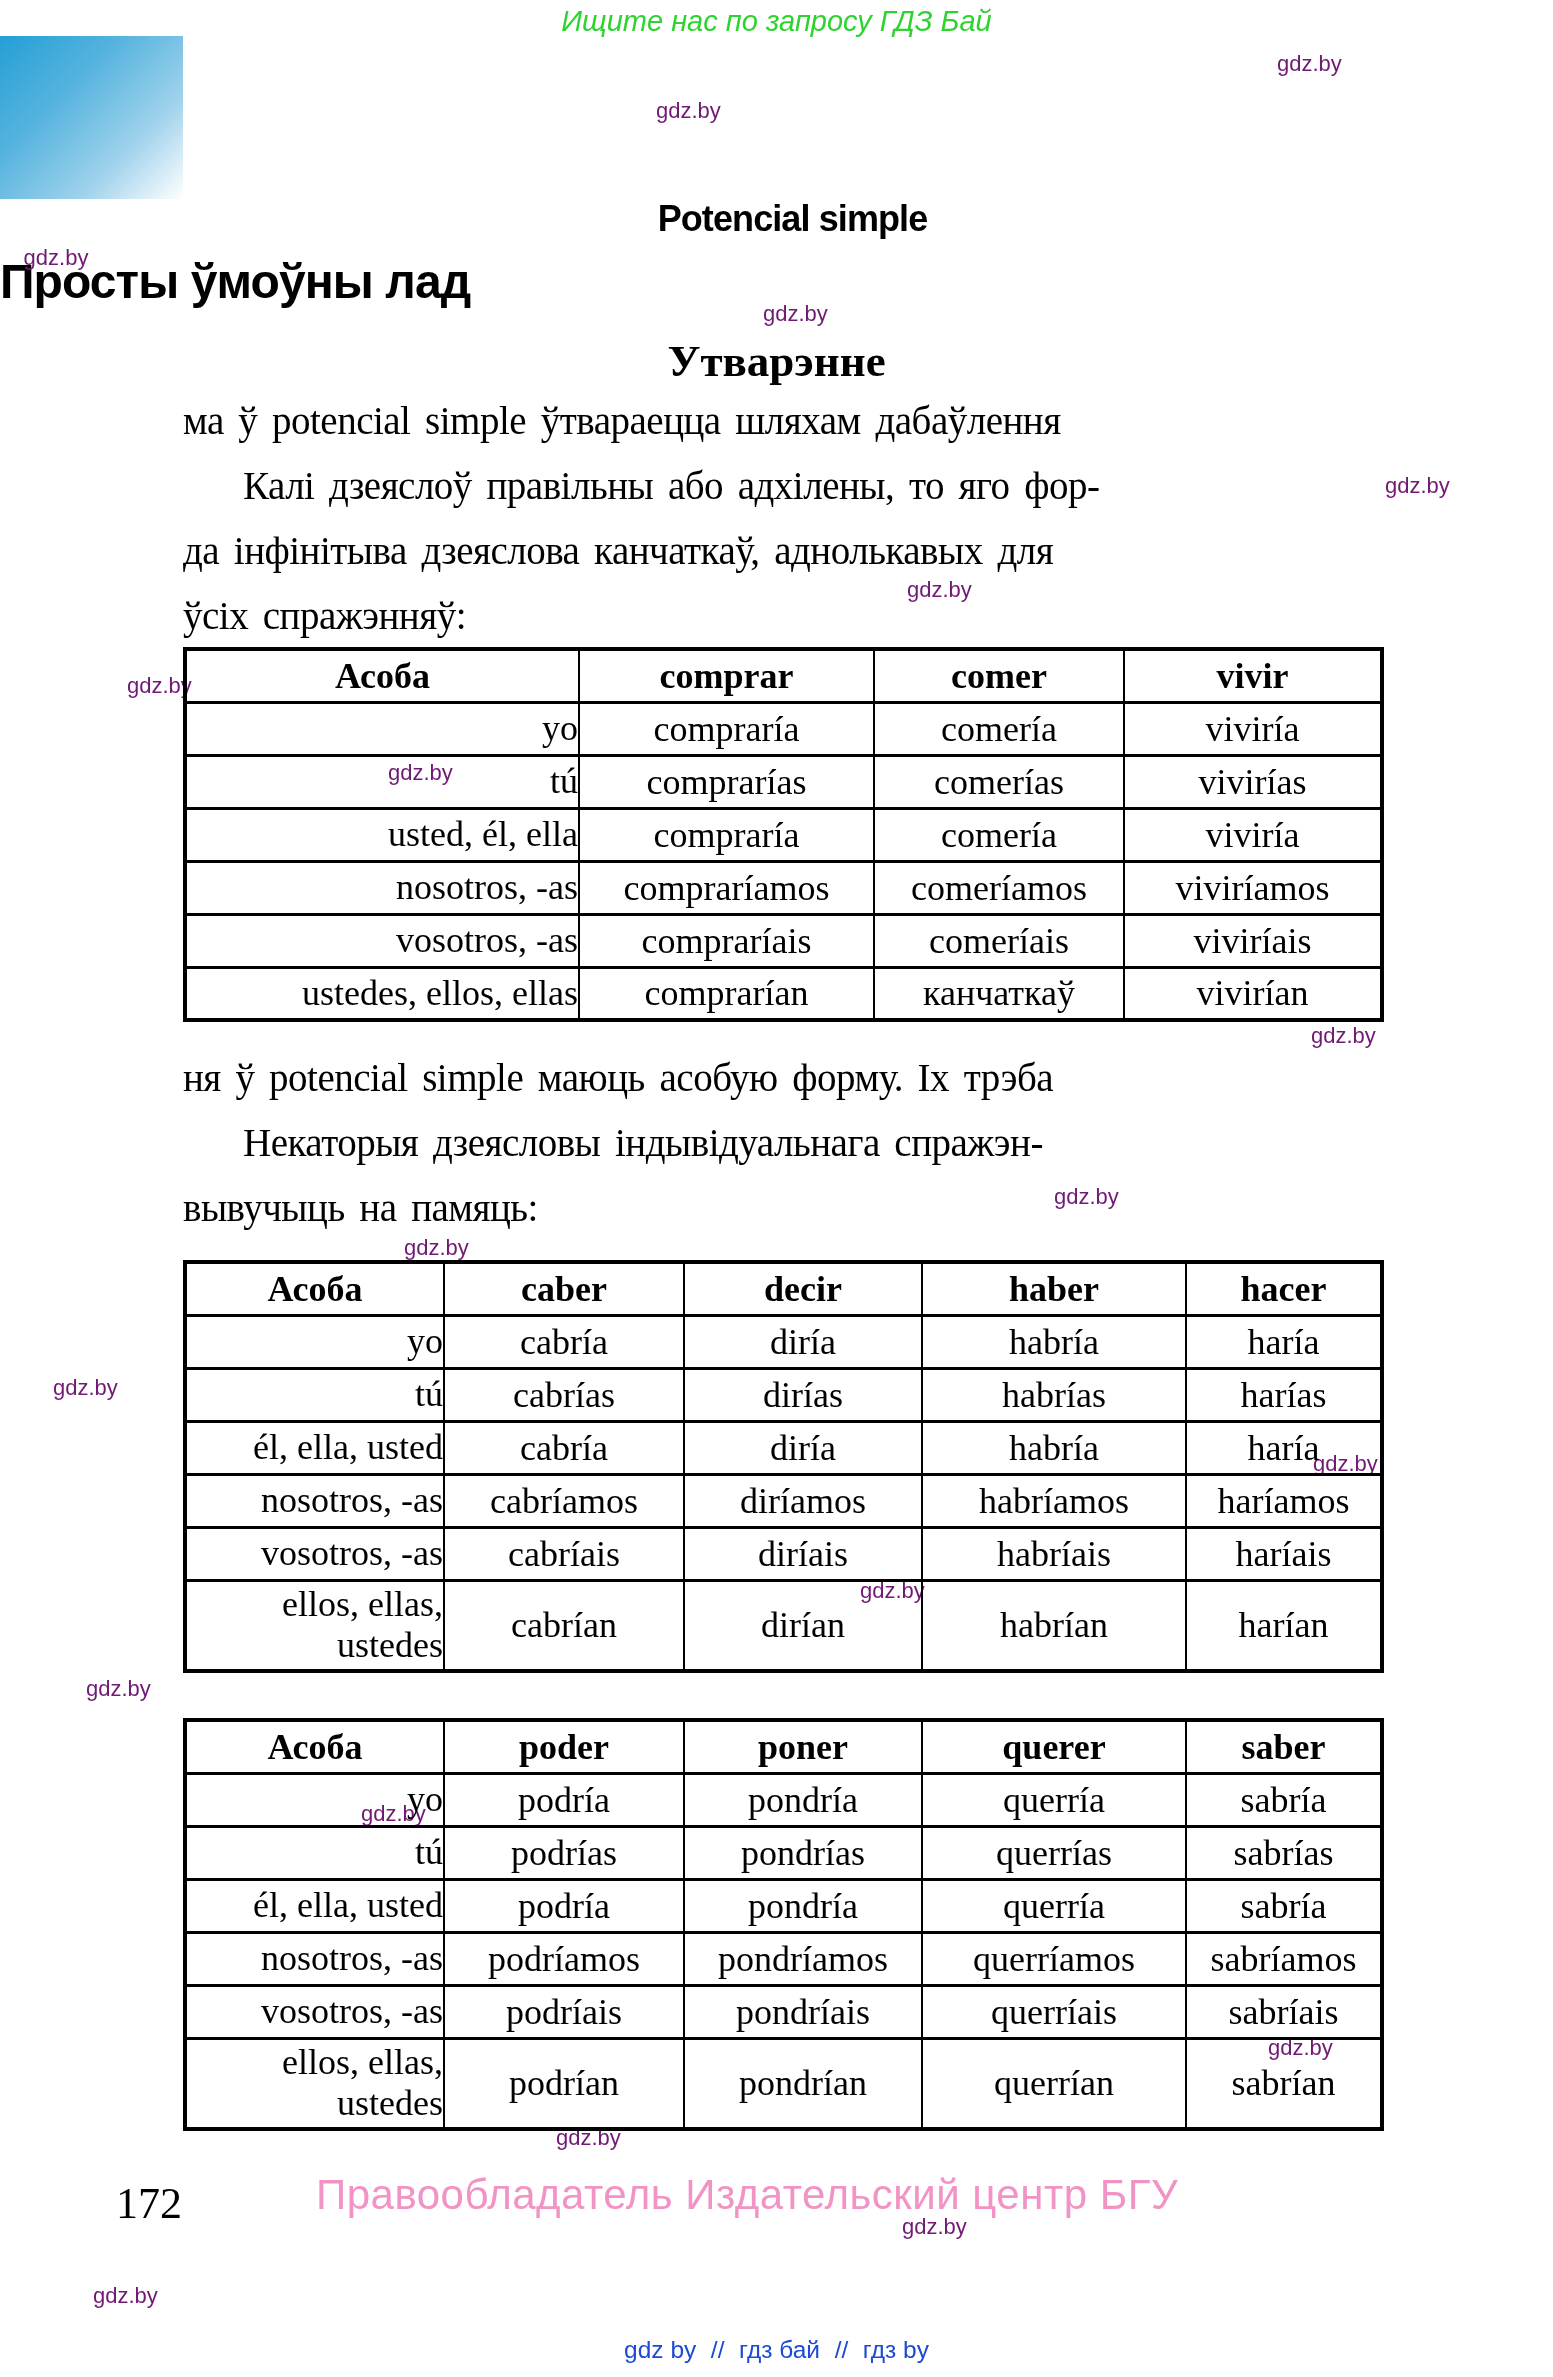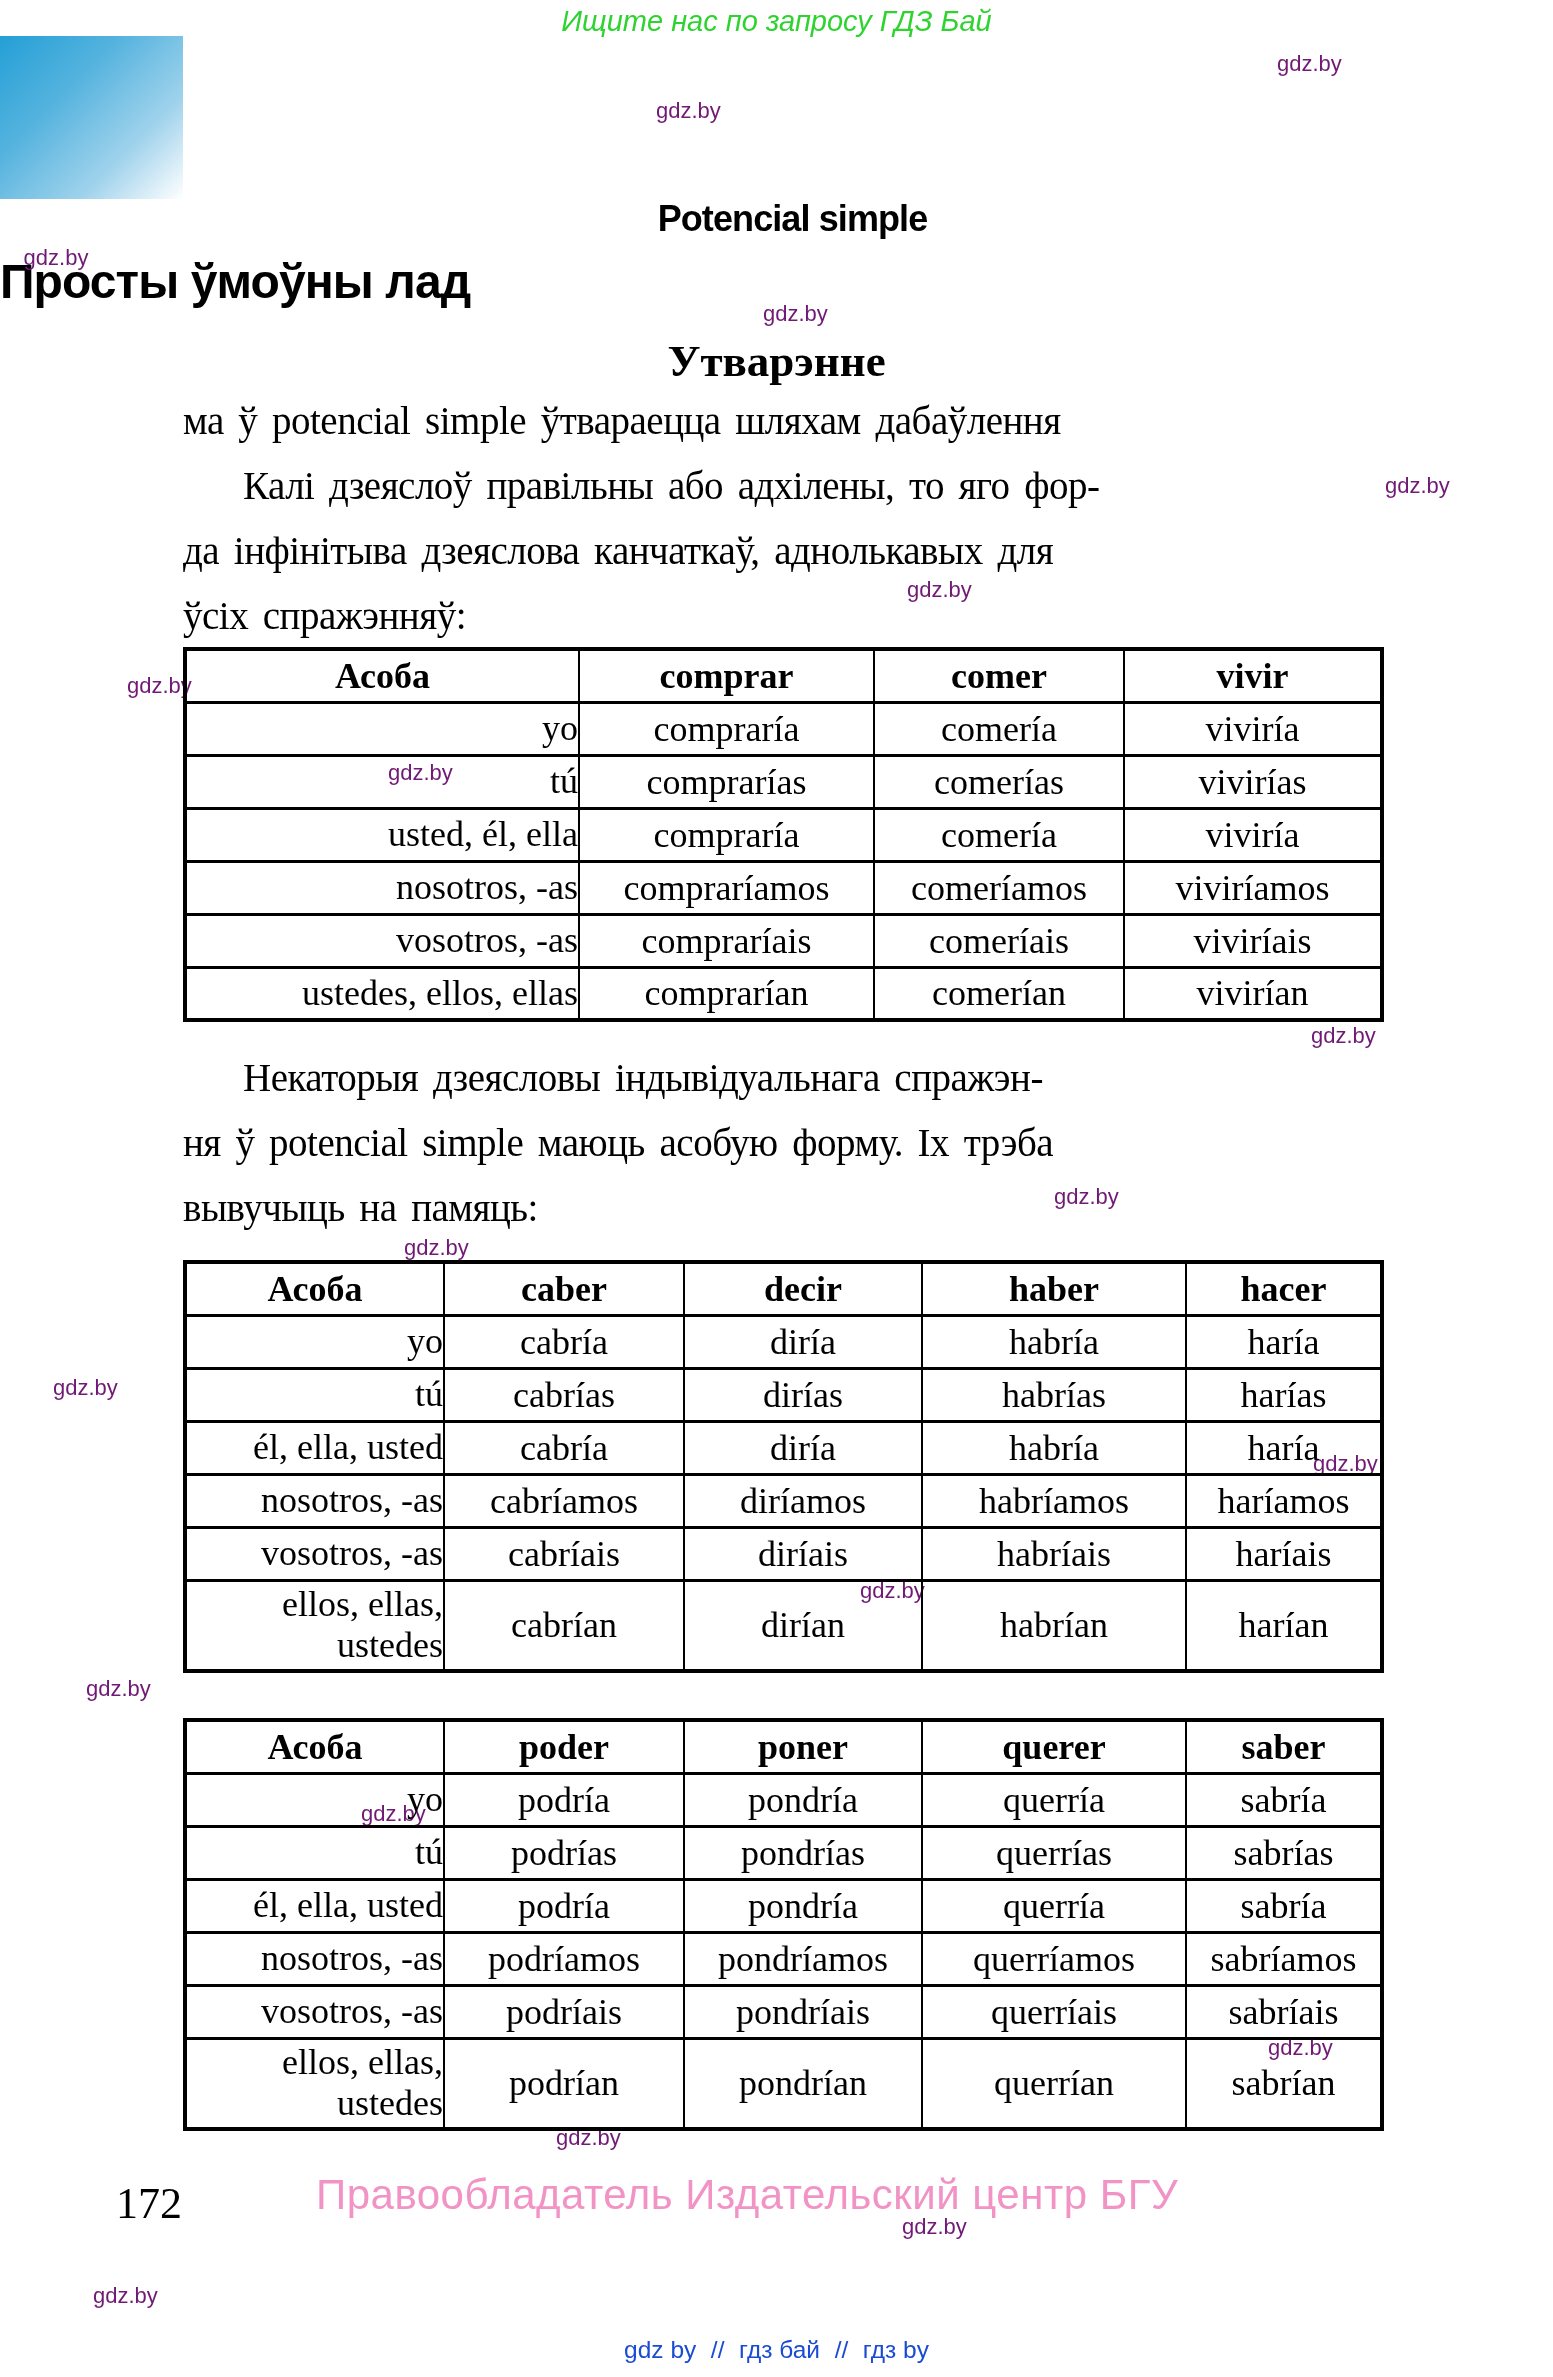--- a/index.html
+++ b/index.html
@@ -153,29 +153,29 @@
         </tr>
         <tr>
           <td>vosotros, -as</td>
           <td>compraríais</td>
           <td>comeríais</td>
           <td>viviríais</td>
         </tr>
         <tr>
           <td>ustedes, ellos, ellas</td>
           <td>comprarían</td>
-          <td>comerían</td>
+          <td>канчаткаў</td>
           <td>vivirían</td>
         </tr>
       </tbody>
   </table>
 
   <div class="para p2">
+    <div class="line">ня ў potencial simple маюць асобую форму. Іх трэба</div>
     <div class="line first">Некаторыя дзеясловы індывідуальнага спражэн-</div>
-    <div class="line">ня ў potencial simple маюць асобую форму. Іх трэба</div>
     <div class="line">вывучыць на памяць:</div>
   </div>
 
   <table class="conj t2">
     <colgroup>
         <col style="width:259px">
         <col style="width:240px">
         <col style="width:238px">
         <col style="width:264px">
         <col style="width:196px">

